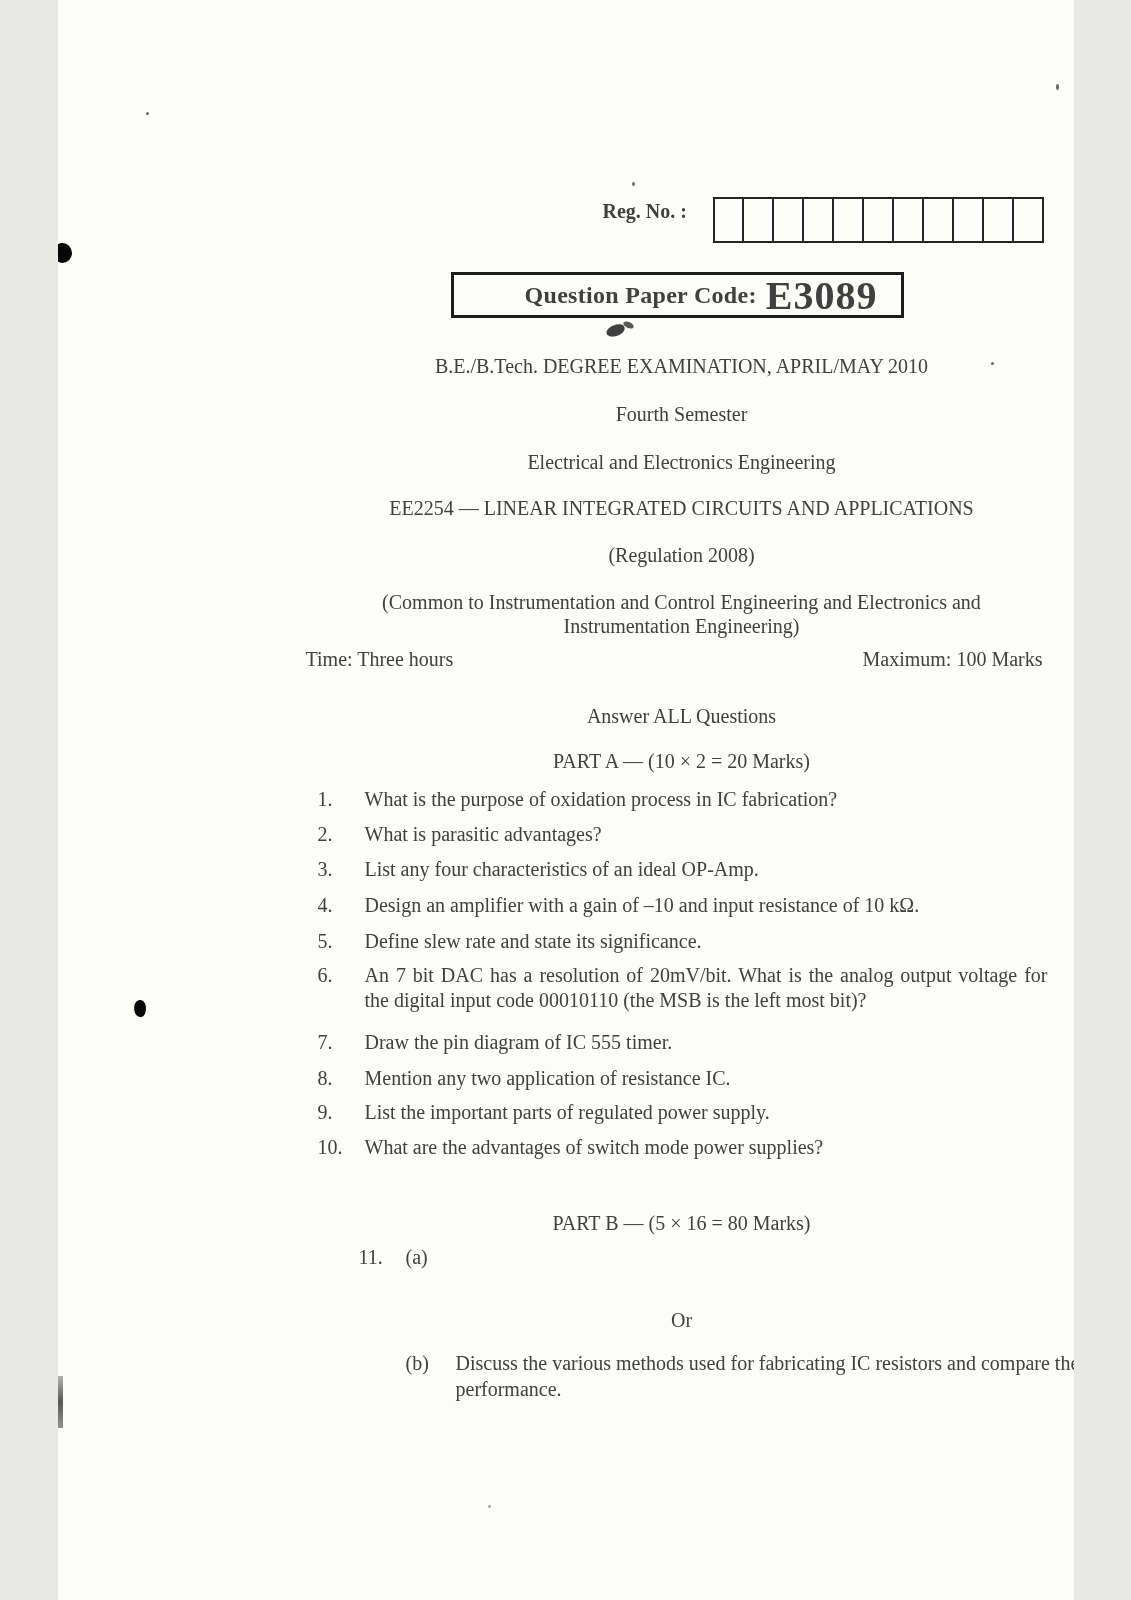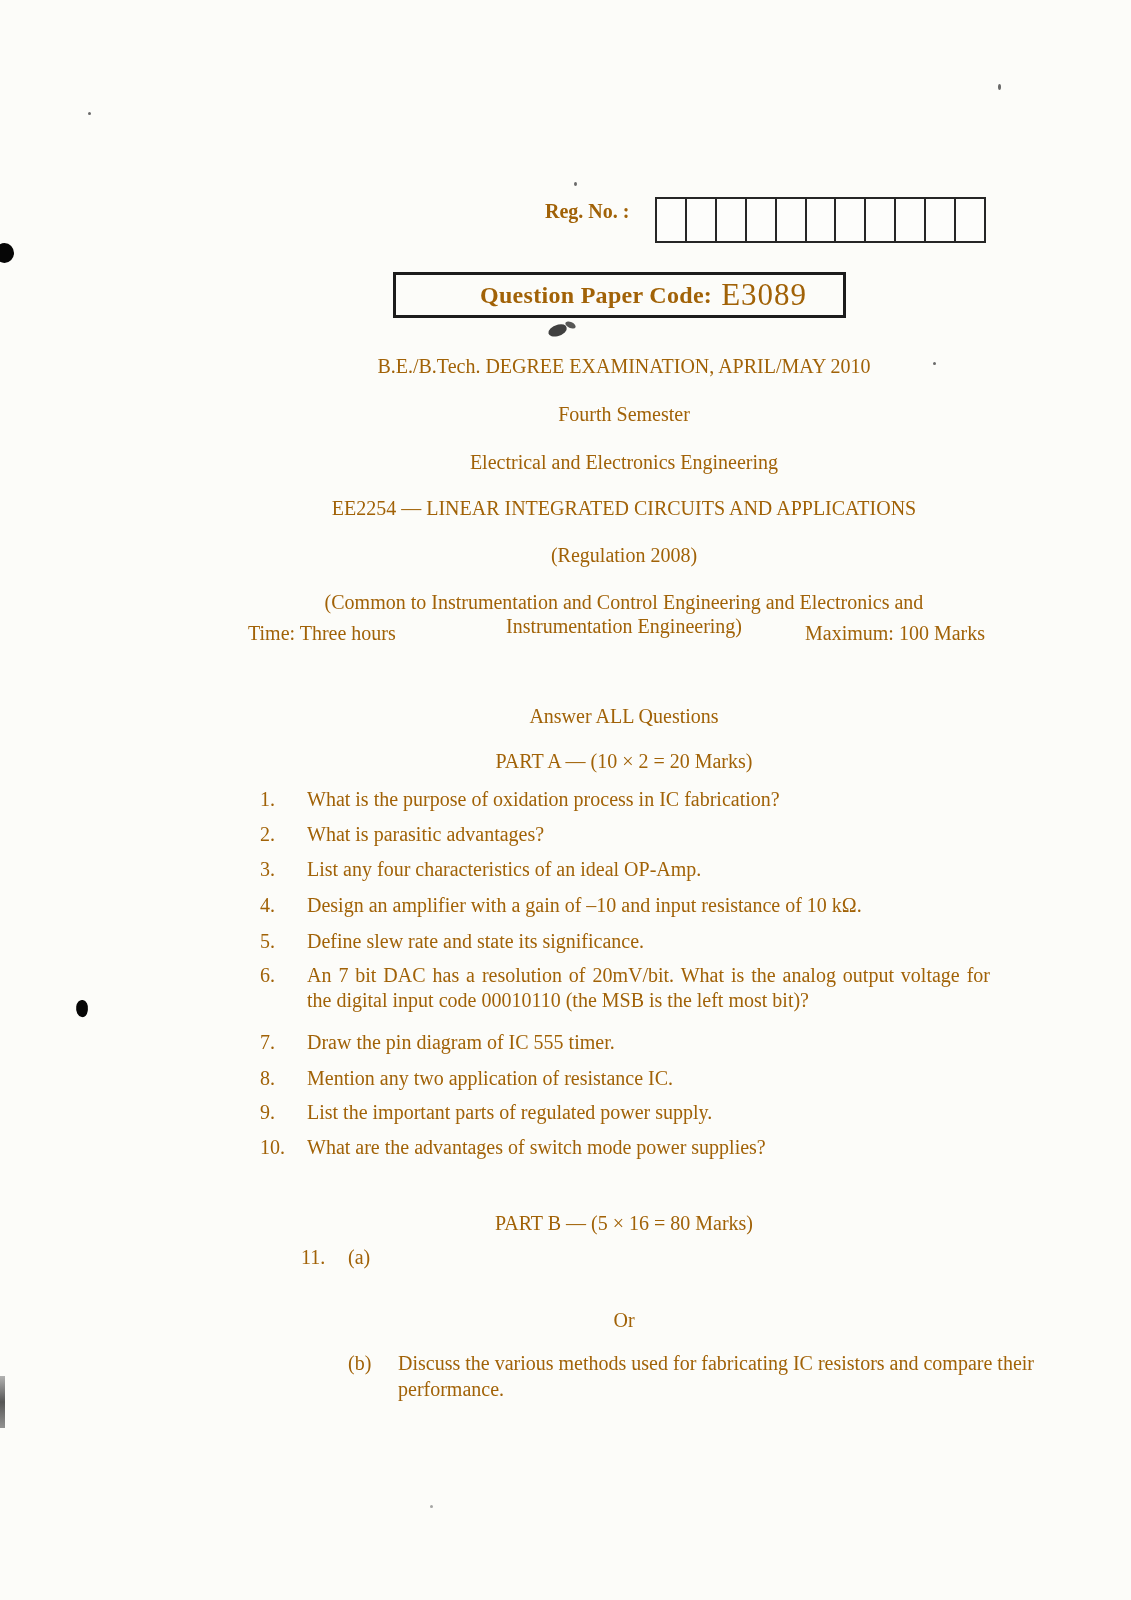--- a/index.html
+++ b/index.html
@@ -1,22 +1,22 @@
 <!DOCTYPE html>
 <html><head>
 <meta charset="utf-8">
 <style>
   html,body { margin:0; padding:0; background:#e8e8e6; }
   .page {
     position:relative;
-    width:1131px; height:1600px;
+    width:1016px; height:1600px;
     margin:0 auto;
     background:#fcfcf9;
     font-family:"Liberation Serif", serif;
-    color:#a16207;
+    color:#404040;
     overflow:hidden;
   }
   .abs { position:absolute; }
 
   
   .reg-label { font-weight:bold; font-size:20px; }
   .reg-grid {
     display:flex;
     width:327px; height:42px;
     border:2px solid #262626;
@@ -27,29 +27,29 @@
 
   
   .qpc-box {
     width:453px; height:46px;
     border:3px solid #1c1c1c;
     display:flex; align-items:center; justify-content:center;
     gap:9px; background:#fcfcf9;
     box-sizing:border-box;
   }
   .qpc-label { font-weight:bold; font-size:24px; letter-spacing:0.3px;margin-left:48px; }
-  .qpc-code  { font-weight:normal; font-size:31px; letter-spacing:1px; }
+  .qpc-code  { font-weight:bold; font-size:40px; letter-spacing:1px; }
 
   
   .center { left:115px; width:1018px; text-align:center; }
   .h-line { font-size:20px; white-space:nowrap; }
   .common-note { left:290px; width:668px; text-align:center; font-size:20px; line-height:24px; }
 
   .time-row {
-    left:248px; top:622px; width:737px;
+    left:248px; top:648px; width:737px;
     display:flex; justify-content:space-between;
     font-size:20px;
     align-items:center;
   }
 
   
   .q-row { left:260px; width:730px; display:flex; font-size:20px; line-height:25px; }
   .q-no { width:47px; flex:0 0 47px; }
   .q-text { flex:1; text-align:justify; }
   .q-text.oneline { text-align:left; white-space:nowrap; }

